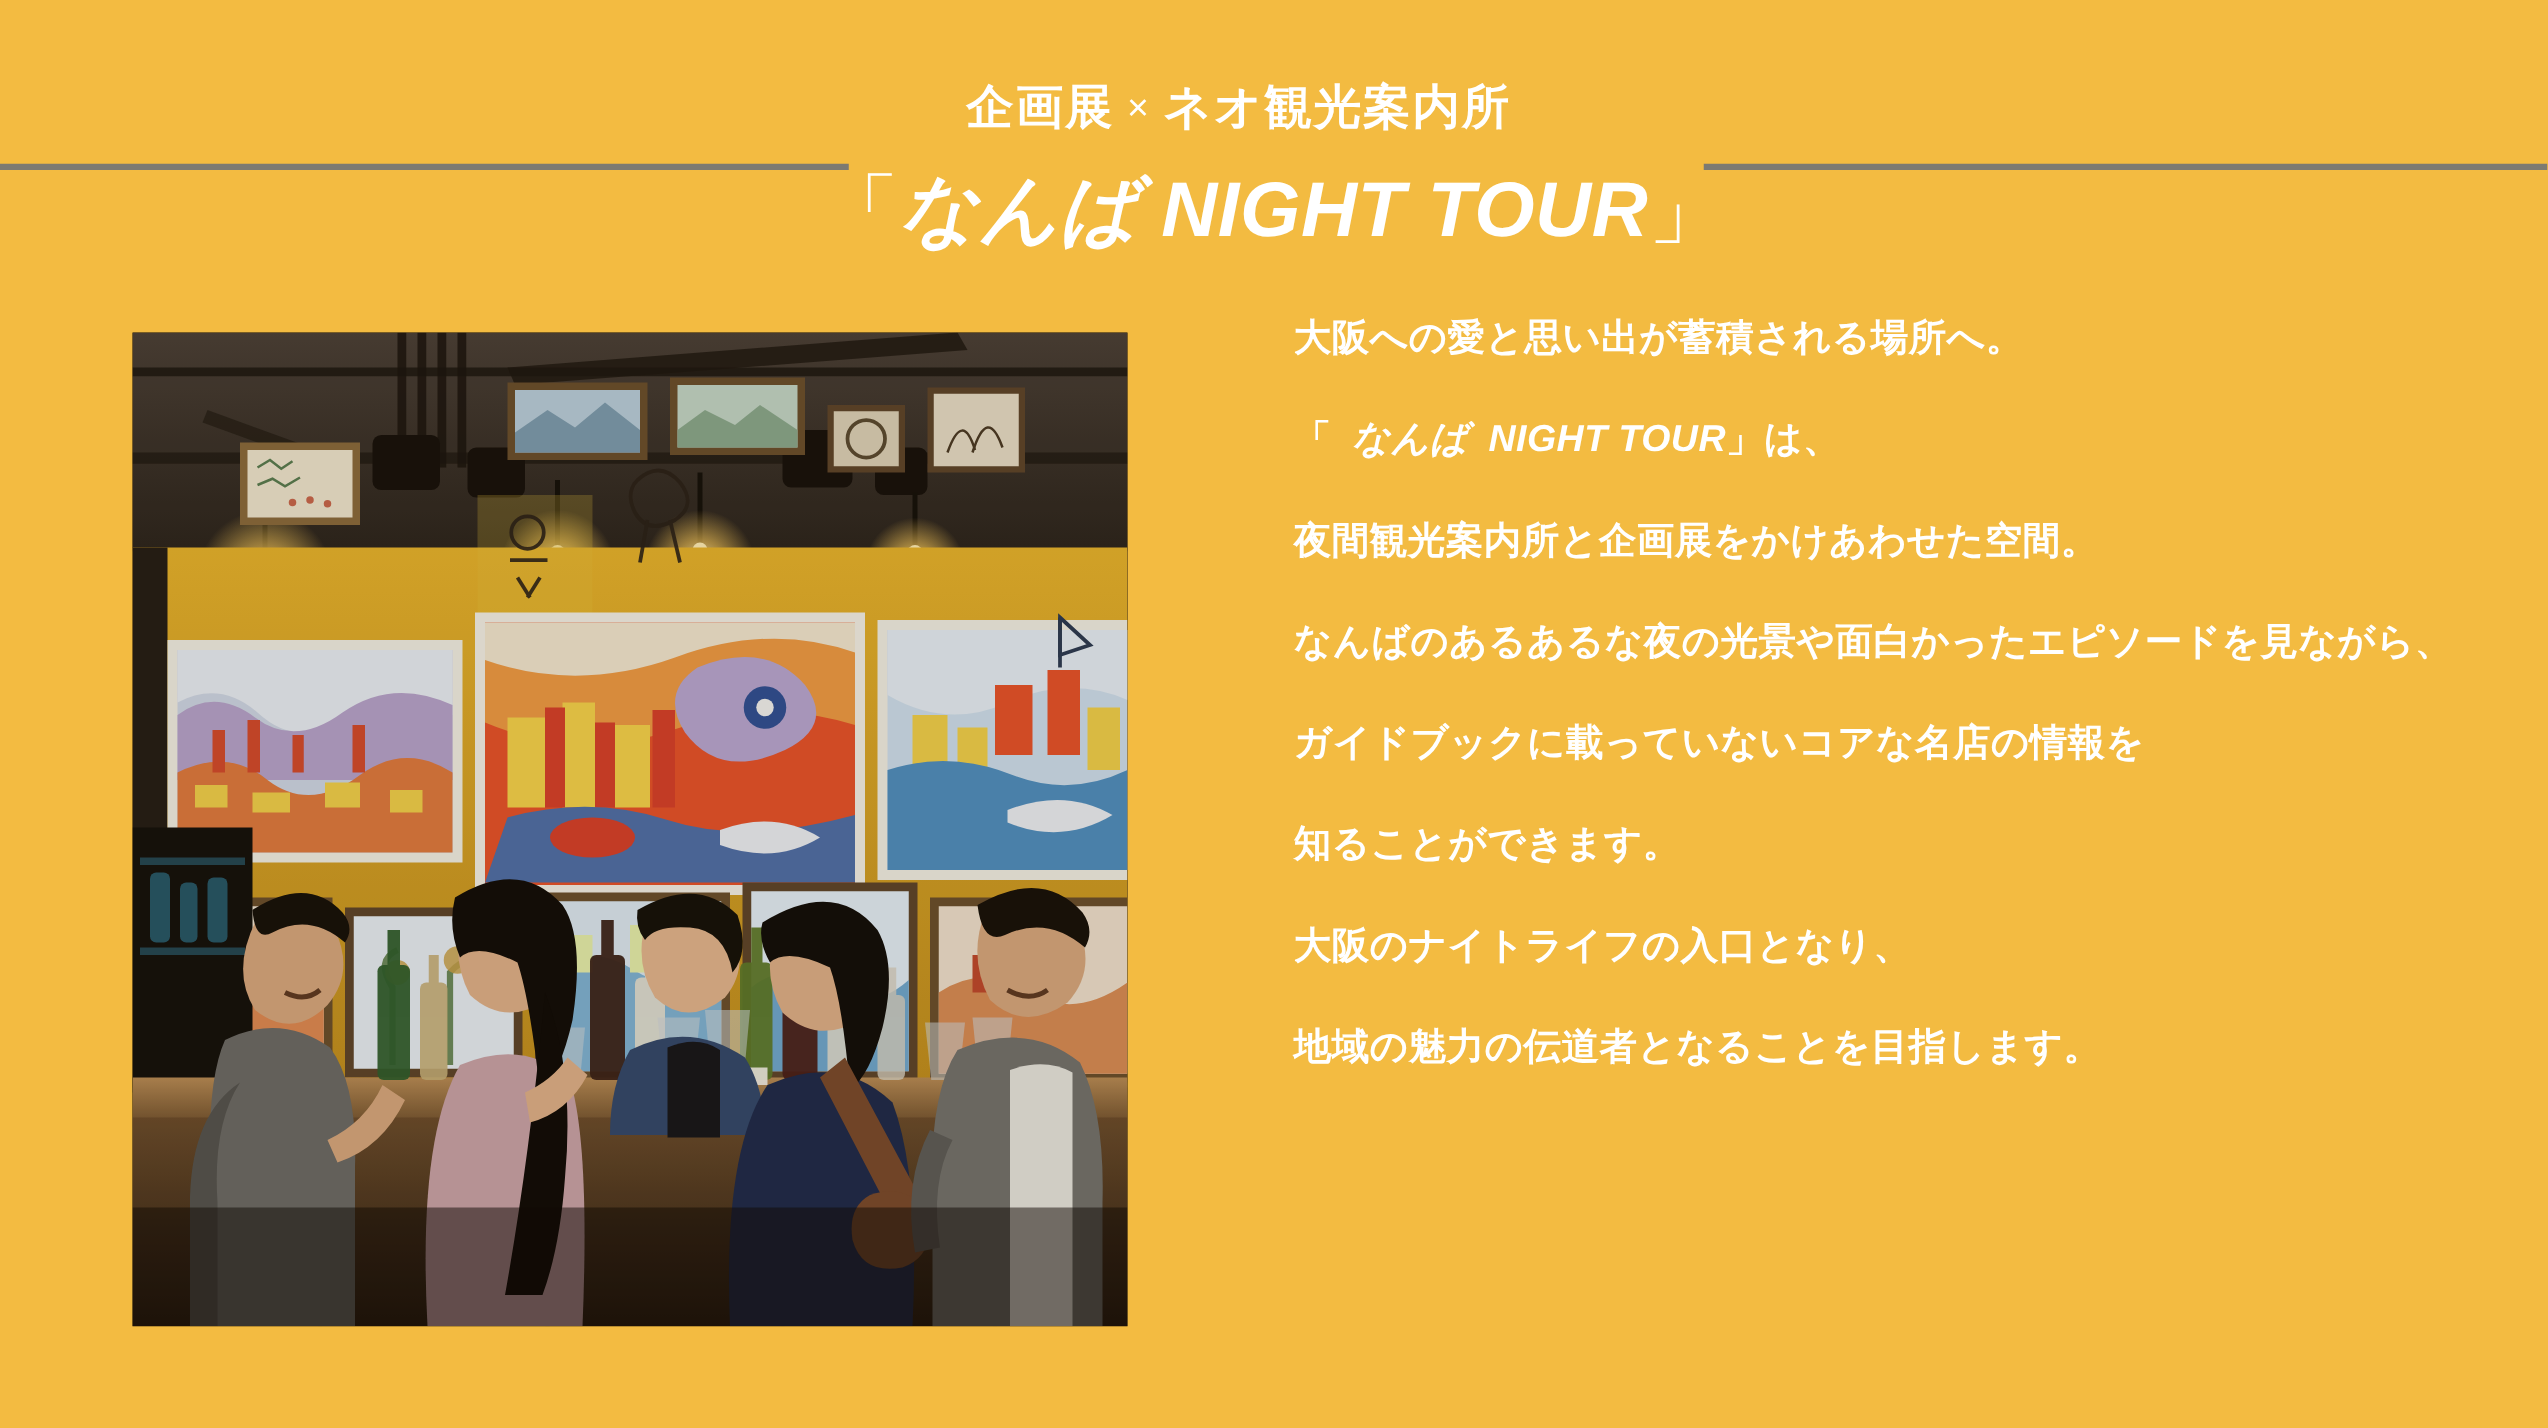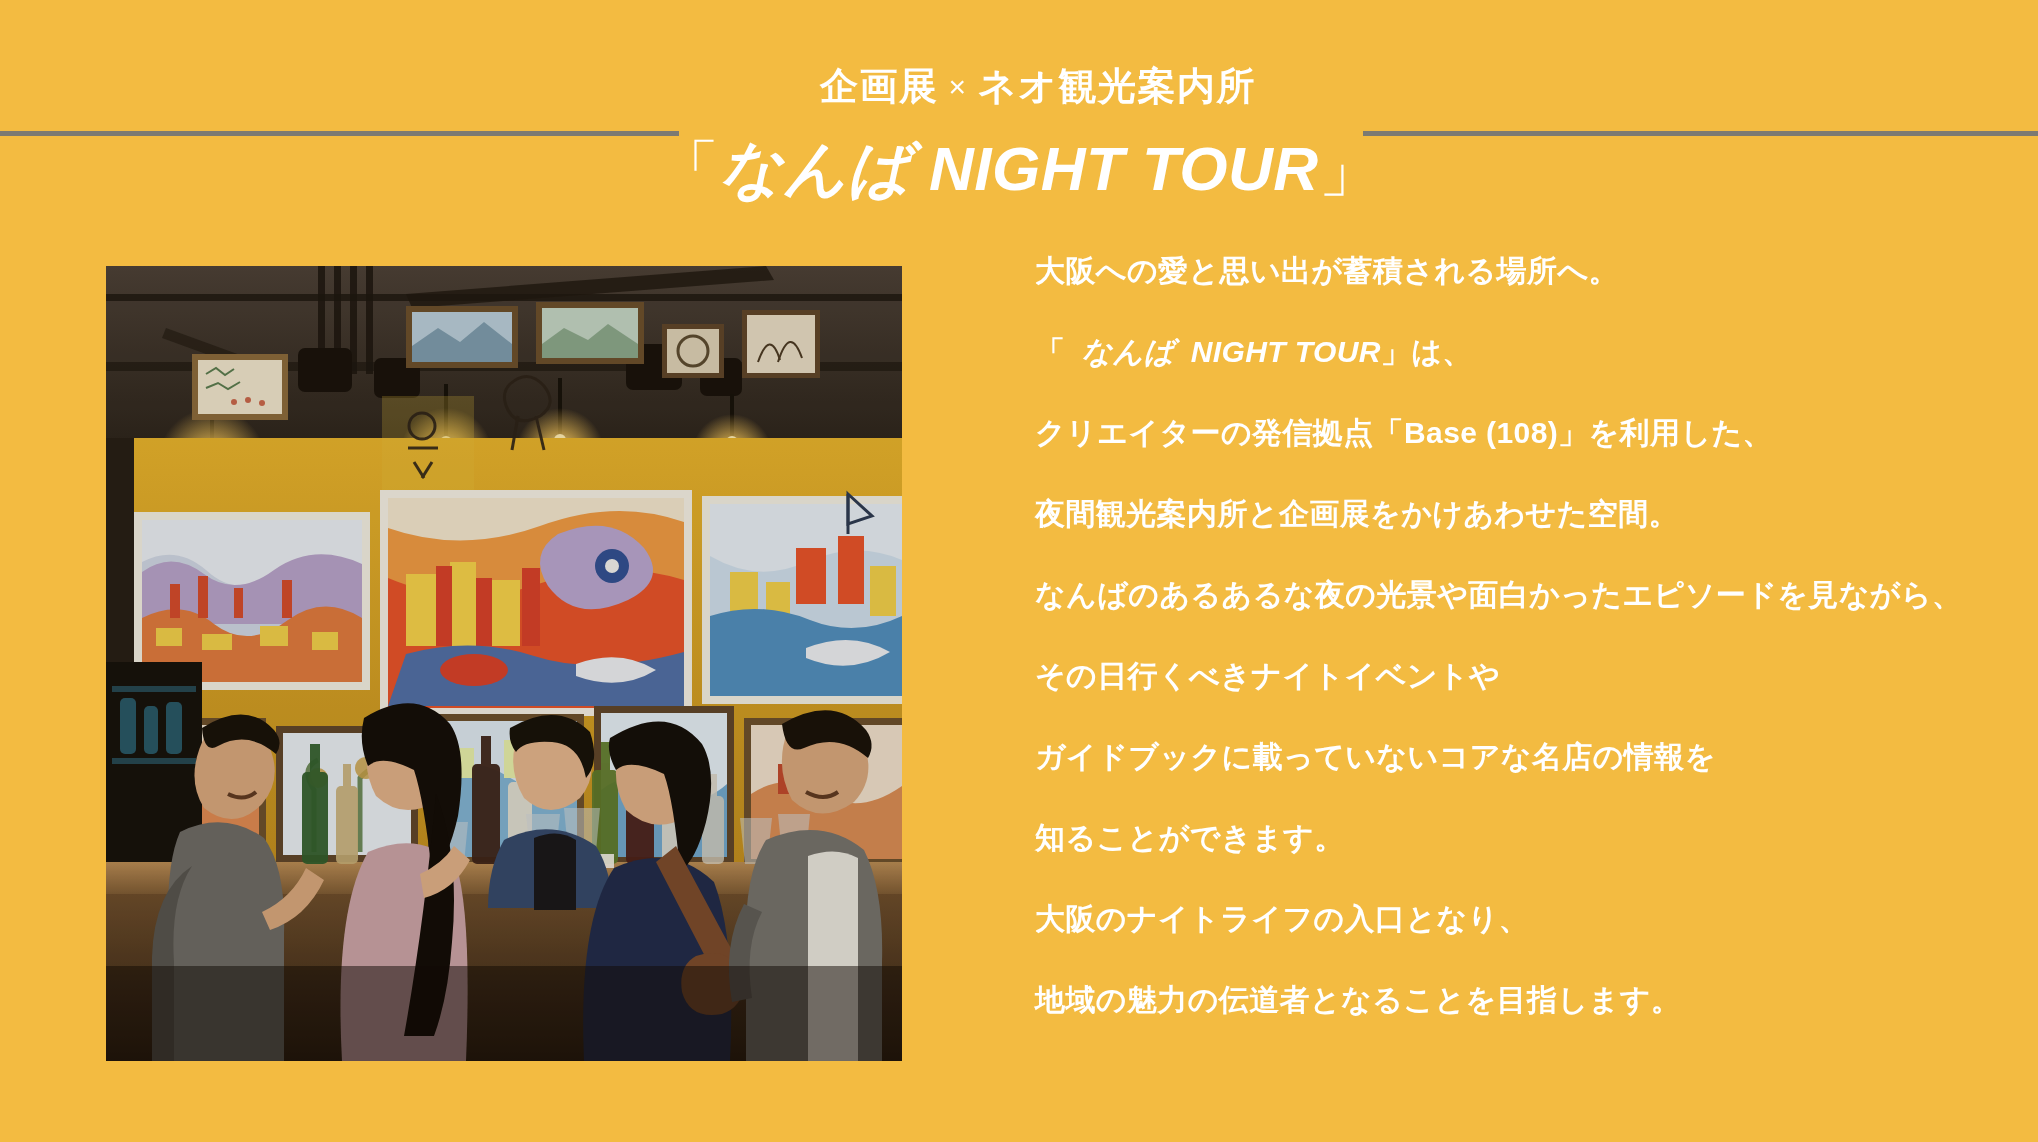--- a/index.html
+++ b/index.html
@@ -43,21 +43,20 @@
     left: 0;
     top: 67px;
     width: 1982px;
     text-align: center;
     color: #ffffff;
     font-size: 38px;
     font-weight: 700;
     letter-spacing: 1.5px;
     line-height: 1;
     white-space: nowrap;
-    margin-left: 47px;
   }
   .subtitle .sep {
     font-weight: 400;
     font-size: 30px;
     padding: 0 10px;
     vertical-align: 2px;
   }
 
   .maintitle {
     position: absolute;
@@ -460,24 +459,22 @@
       <rect x="0" y="0" width="796" height="795" fill="#2a1c06" opacity="0.12"></rect>
     </svg>
   </div>
 
   <div class="copy">
 
     <div class="line">大阪への愛と思い出が蓄積される場所へ。</div>
 
     <div class="line"><span class="up">「</span><span class="it">なんば</span><span class="it">NIGHT TOUR</span><span class="up">」は、</span></div>
 
-    <div class="line">クリエイターの発信拠点「Base (108)」を利用した、</div>
     <div class="line">夜間観光案内所と企画展をかけあわせた空間。</div>
     <div class="line">なんばのあるあるな夜の光景や面白かったエピソードを見ながら、</div>
-    <div class="line">その日行くべきナイトイベントや</div>
     <div class="line">ガイドブックに載っていないコアな名店の情報を</div>
     <div class="line">知ることができます。</div>
     <div class="line">大阪のナイトライフの入口となり、</div>
     <div class="line">地域の魅力の伝道者となることを目指します。</div>
 
   </div>
 
 </div>
 
 </body></html>

